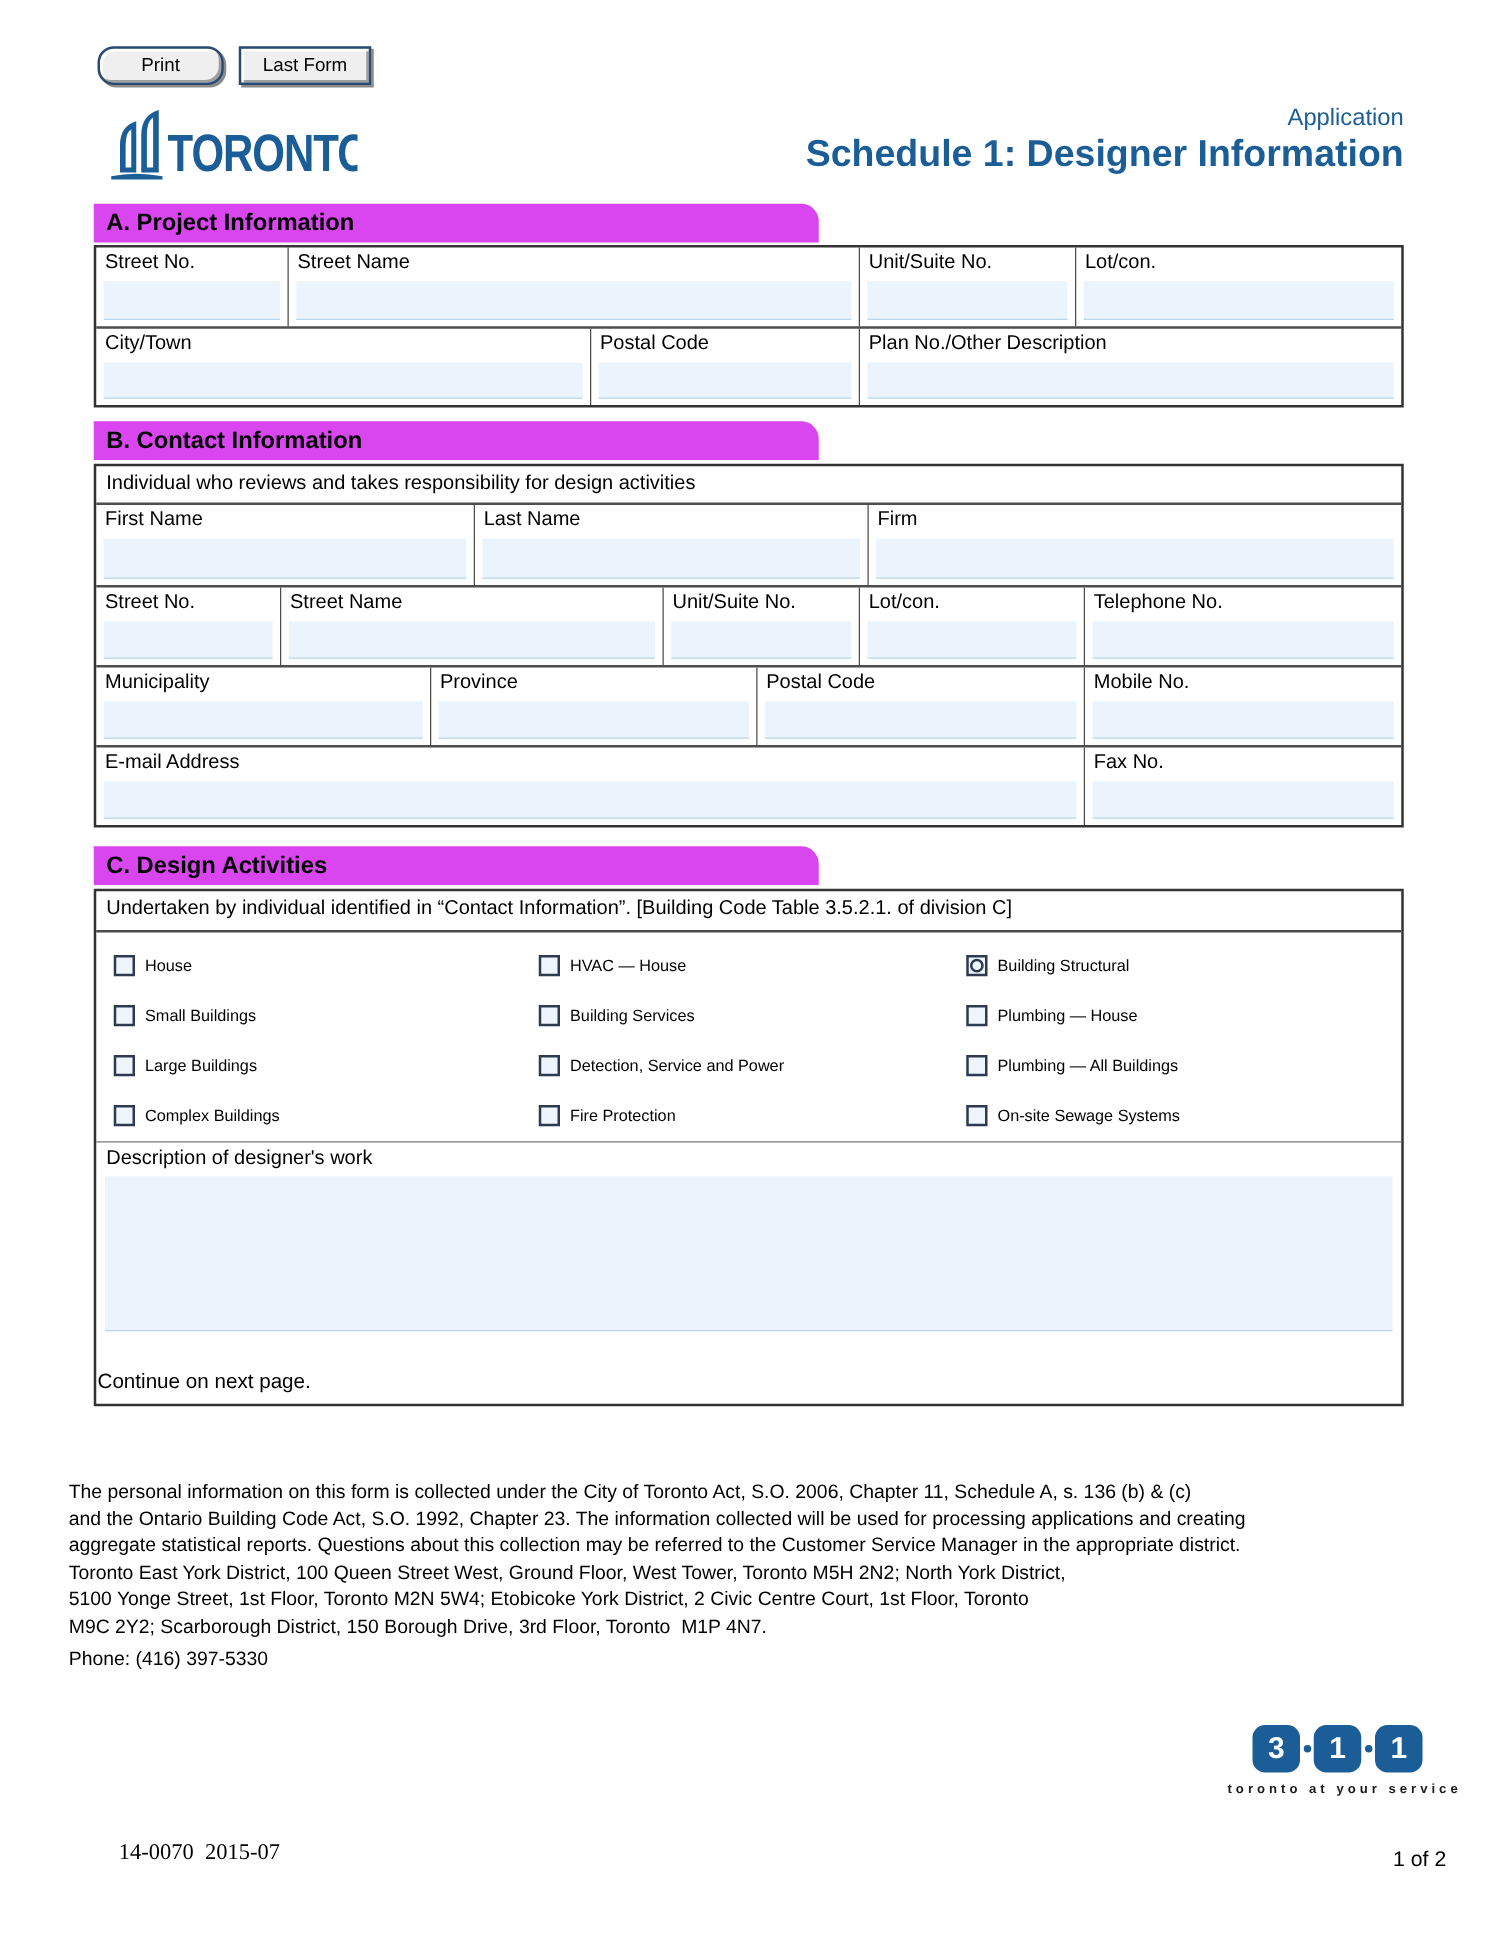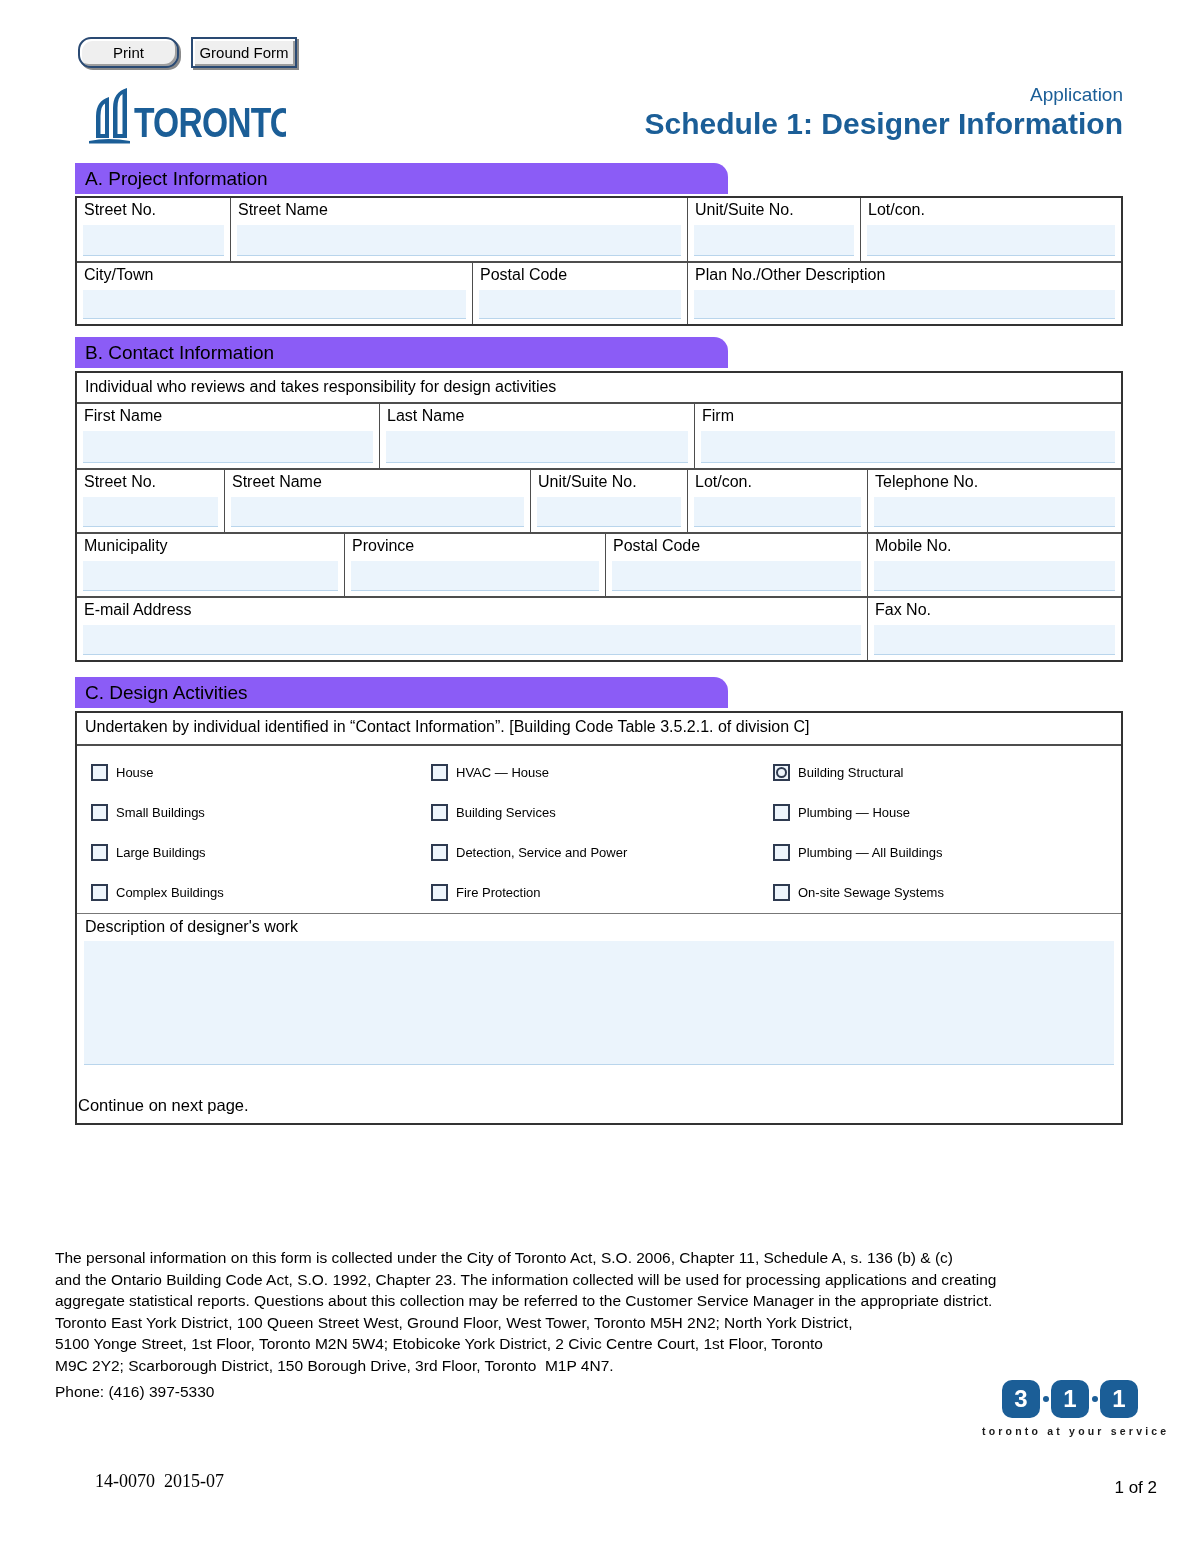--- a/index.html
+++ b/index.html
@@ -18,23 +18,23 @@
   #reset-btn { left:191px; top:37px; width:106px; }
 
   
   #toronto-logo { position:absolute; left:86px; top:82px; }
   #header-right { position:absolute; right:77px; top:84px; text-align:right; color:#1B5E97; }
   #app-label  { font-size:19px; line-height:22px; }
   #page-title { font-size:30px; font-weight:bold; line-height:36px; }
 
   
   .secbar {
-    position:absolute; left:75px; width:653px; height:31px;
-    background:#8b5cf6; border-radius:0 14px 0 0;
-    font-size:19px; font-weight:normal; line-height:31px; padding-left:10px;
+    position:absolute; left:75px; width:580px; height:31px;
+    background:#d946ef; border-radius:0 14px 0 0;
+    font-size:19px; font-weight:bold; line-height:31px; padding-left:10px;
   }
   #bar-a { top:163px; } #bar-b { top:337px; } #bar-c { top:677px; }
 
   
   .tbl { position:absolute; left:75px; width:1048px; border:2px solid #333; background:#fff; }
   #tbl-a { top:196px; } #tbl-b { top:371px; } #tbl-c { top:711px; }
   .row { display:flex; height:63px; }
   .row + .row { border-top:2px solid #4d4d4d; }
   .row64 { height:64px; }
   .introrow { height:31px; border-bottom:2px solid #4d4d4d; font-size:16px; padding:5px 8px; }
@@ -60,21 +60,21 @@
   }
   .cbdot { width:11px; height:11px; border:2px solid #2E3A50; border-radius:50%; }
   .descrow { border-top:1.5px solid #777; height:210px; }
   .descarea {
     margin:1px 7px 0 7px; height:124px;
     background:#EBF4FC; border-bottom:1px solid #B9D5EC; cursor:text;
   }
 
   
   #continue-note { position:absolute; left:78px; top:1096px; font-size:16.5px; }
-  #privacy { position:absolute; left:55px; top:1247px; width:1110px; font-size:15.5px; line-height:21.5px; }
+  #privacy { position:absolute; left:55px; top:1183px; width:1110px; font-size:15.5px; line-height:21.5px; }
   #privacy .pline { white-space:pre-wrap; }
   #phone-line { margin-top:5px; }
   #form-number { position:absolute; left:95px; top:1471px; font-size:18px; white-space:pre;font-family:Liberation Serif, serif; }
   #page-indicator { position:absolute; right:43px; top:1478px; font-size:17px; }
 
   
   #logo311 { position:absolute; left:982px; top:1380px; width:176px; text-align:center; }
   #logo311 .sqrow { display:flex; align-items:center; justify-content:center; }
   .sq311 {
     width:38px; height:38px; background:#1B5E97; border-radius:10px;
@@ -82,21 +82,21 @@
   }
   .dot311 { width:6px; height:6px; border-radius:50%; background:#1B5E97; margin:0 2.5px; }
   #tagline311 { margin-top:7px; font-size:10.5px; font-weight:bold; letter-spacing:3.2px; color:#1a1a1a; white-space:nowrap; }
 </style>
 </head>
 <body>
 
 <div id="page">
 
   <button class="btn3d" id="print-btn">Print</button>
-  <button class="btn3d" id="reset-btn">Ground Form</button>
+  <button class="btn3d" id="reset-btn">Last Form</button>
 
   <div id="toronto-logo">
     <svg width="200" height="66" viewBox="0 0 200 66">
       <g fill="#1B5E97">
         <path fill-rule="evenodd" d="M10,56 L10,34 Q10,19 23,15 L23,56 Z M14.5,52 L14.5,34 Q14.5,24 19,21.5 L19,52 Z"></path>
         <path fill-rule="evenodd" d="M27,56 L27,26 Q27,10 41,6 L41,56 Z M31.5,52 L31.5,26 Q31.5,15 36.5,12 L36.5,52 Z"></path>
         <path d="M3,59 Q22,55 44,59 L44,61.5 L3,61.5 Z"></path>
       </g>
       <text transform="translate(48,55) scale(0.8,1)" x="0" y="0" fill="#1B5E97" font-size="42" font-weight="bold" letter-spacing="-1">TORONTO</text>
     </svg>

